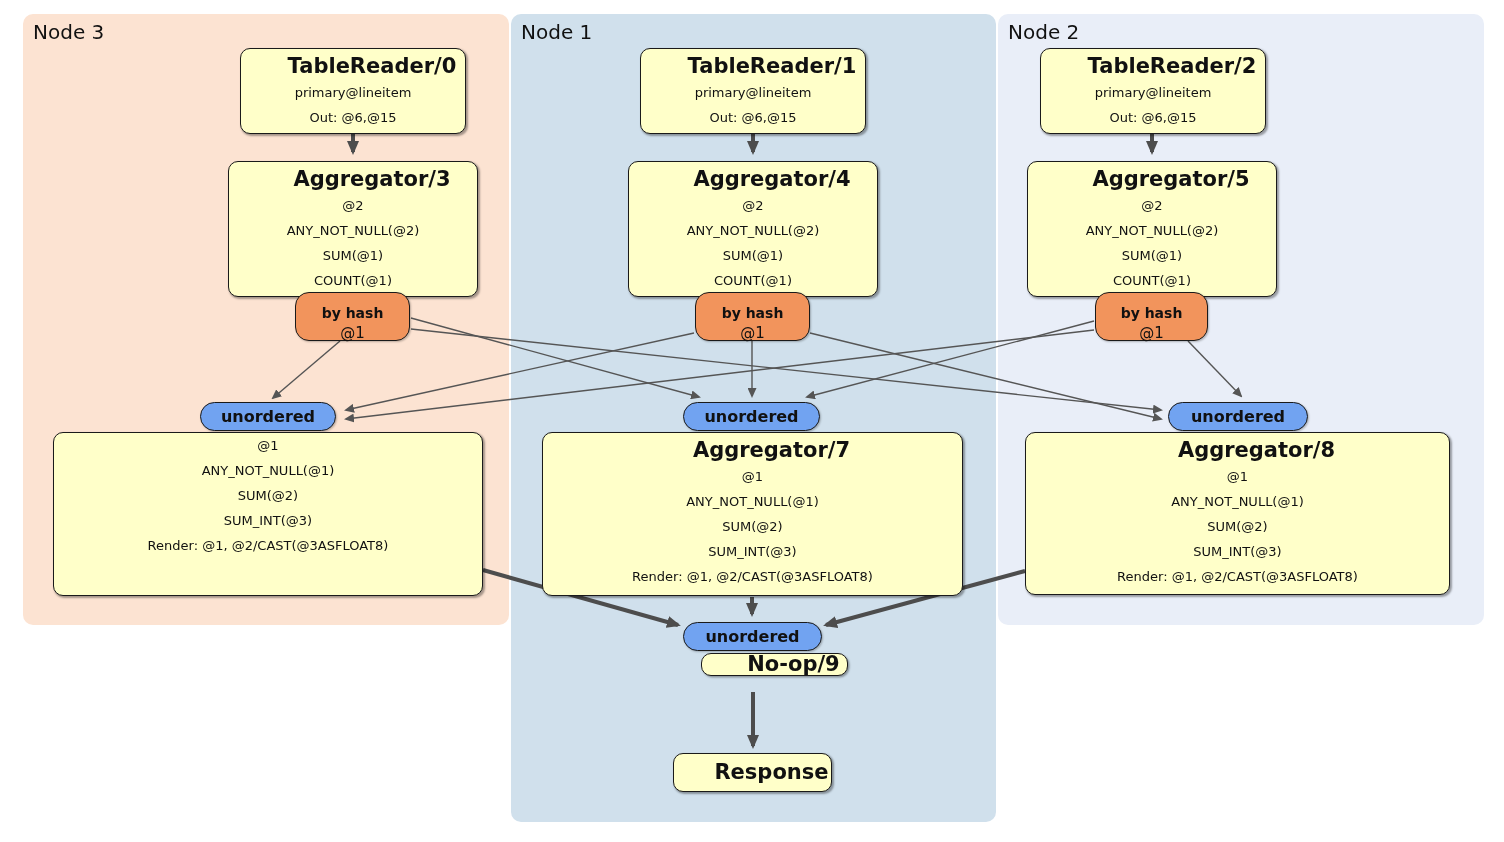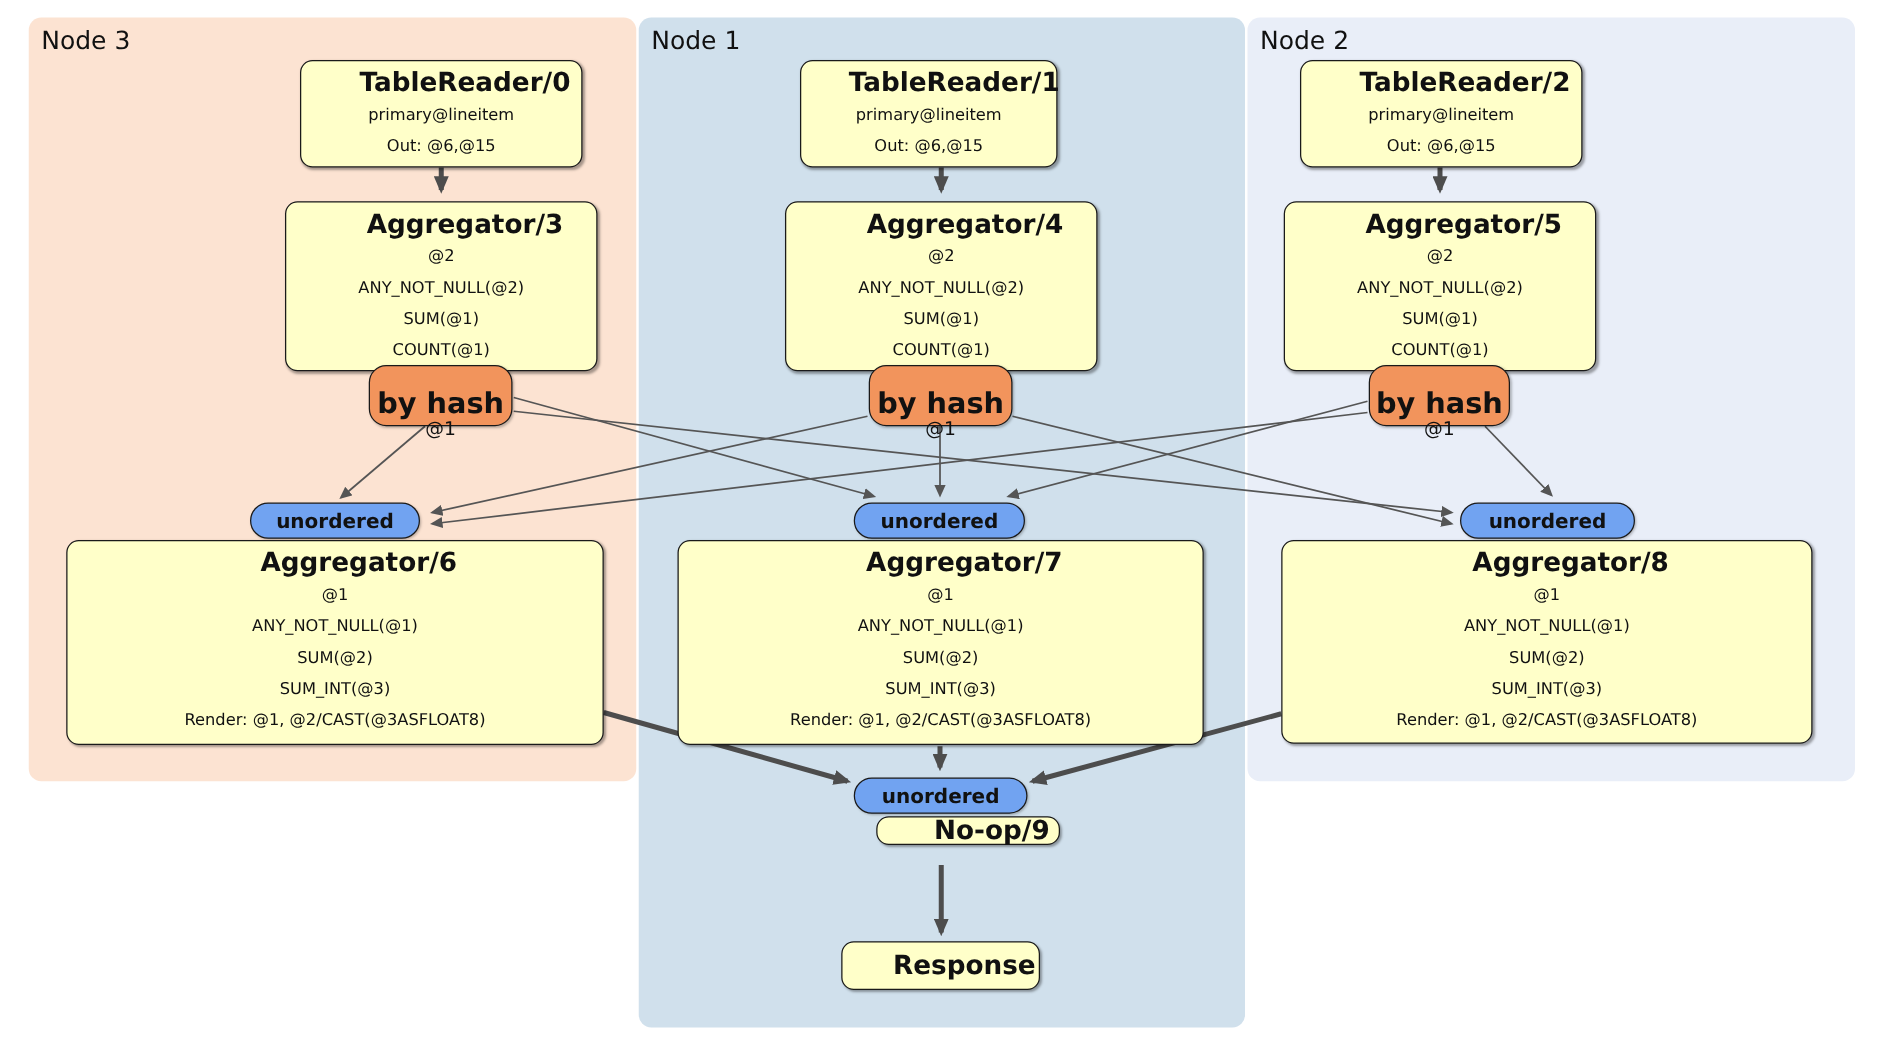--- a/index.html
+++ b/index.html
@@ -21,30 +21,30 @@
 
   .proc{position:absolute;background:var(--box_bg,#FFFFC9);border:1.5px solid var(--box_border,#1A1A1A);
         border-radius:10px;text-align:center;box-shadow:1.5px 1.5px 2px rgba(0,0,0,0.35);box-sizing:border-box;}
   .proc .title{font-weight:bold;font-size:21px;line-height:27px;padding-top:4px;white-space:nowrap;padding-left:38px;}
   .proc .row{font-size:13px;line-height:25px;white-space:nowrap;}
   .proc.single{display:flex;align-items:center;justify-content:center;}
   .proc.single .title{padding-top:0;}
 
   .router{position:absolute;background:var(--router_bg,#F2945C);border:1.5px solid var(--box_border,#1A1A1A);
           border-radius:14px;text-align:center;box-sizing:border-box;box-shadow:1px 1px 2px rgba(0,0,0,0.25);}
-  .router .rlabel{font-weight:bold;font-size:23px;line-height:24px;padding-top:18px;}
+  .router .rlabel{font-weight:bold;font-size:14px;line-height:24px;padding-top:8px;}
   .router .rdetail{font-size:15px;line-height:17px;}
 
   .sync{position:absolute;background:var(--sync_bg,#71A3F1);border:1.5px solid var(--box_border,#1A1A1A);
         border-radius:15px;text-align:center;font-weight:bold;font-size:16px;box-sizing:border-box;
         display:flex;align-items:center;justify-content:center;box-shadow:1px 1px 2px rgba(0,0,0,0.25);}
 
   
   #tr0{left:240px;top:48px;width:226px;height:86px;}
-  #tr1{left:640px;top:48px;width:206px;height:86px;}
+  #tr1{left:640px;top:48px;width:226px;height:86px;}
   #tr2{left:1040px;top:48px;width:226px;height:86px;}
   
   #agg3{left:228px;top:161px;width:250px;height:136px;}
   #agg4{left:628px;top:161px;width:250px;height:136px;}
   #agg5{left:1027px;top:161px;width:250px;height:136px;}
   
   #byhash3{left:295px;top:292px;width:115px;height:49px;}
   #byhash4{left:695px;top:292px;width:115px;height:49px;}
   #byhash5{left:1095px;top:292px;width:113px;height:49px;}
   
@@ -153,21 +153,20 @@
   <div class="router" id="byhash5">
     <div class="rlabel">by hash</div>
     <div class="rdetail">@1</div>
   </div>
 
   <div class="sync" id="sync3">unordered</div>
   <div class="sync" id="sync1">unordered</div>
   <div class="sync" id="sync2">unordered</div>
 
   <div class="proc" id="agg6">
-    <div class="title">Aggregator/6</div>
     <div class="row">@1</div>
     <div class="row">ANY_NOT_NULL(@1)</div>
     <div class="row">SUM(@2)</div>
     <div class="row">SUM_INT(@3)</div>
     <div class="row">Render: @1, @2/CAST(@3ASFLOAT8)</div>
   </div>
   <div class="proc" id="agg7">
     <div class="title">Aggregator/7</div>
     <div class="row">@1</div>
     <div class="row">ANY_NOT_NULL(@1)</div>

